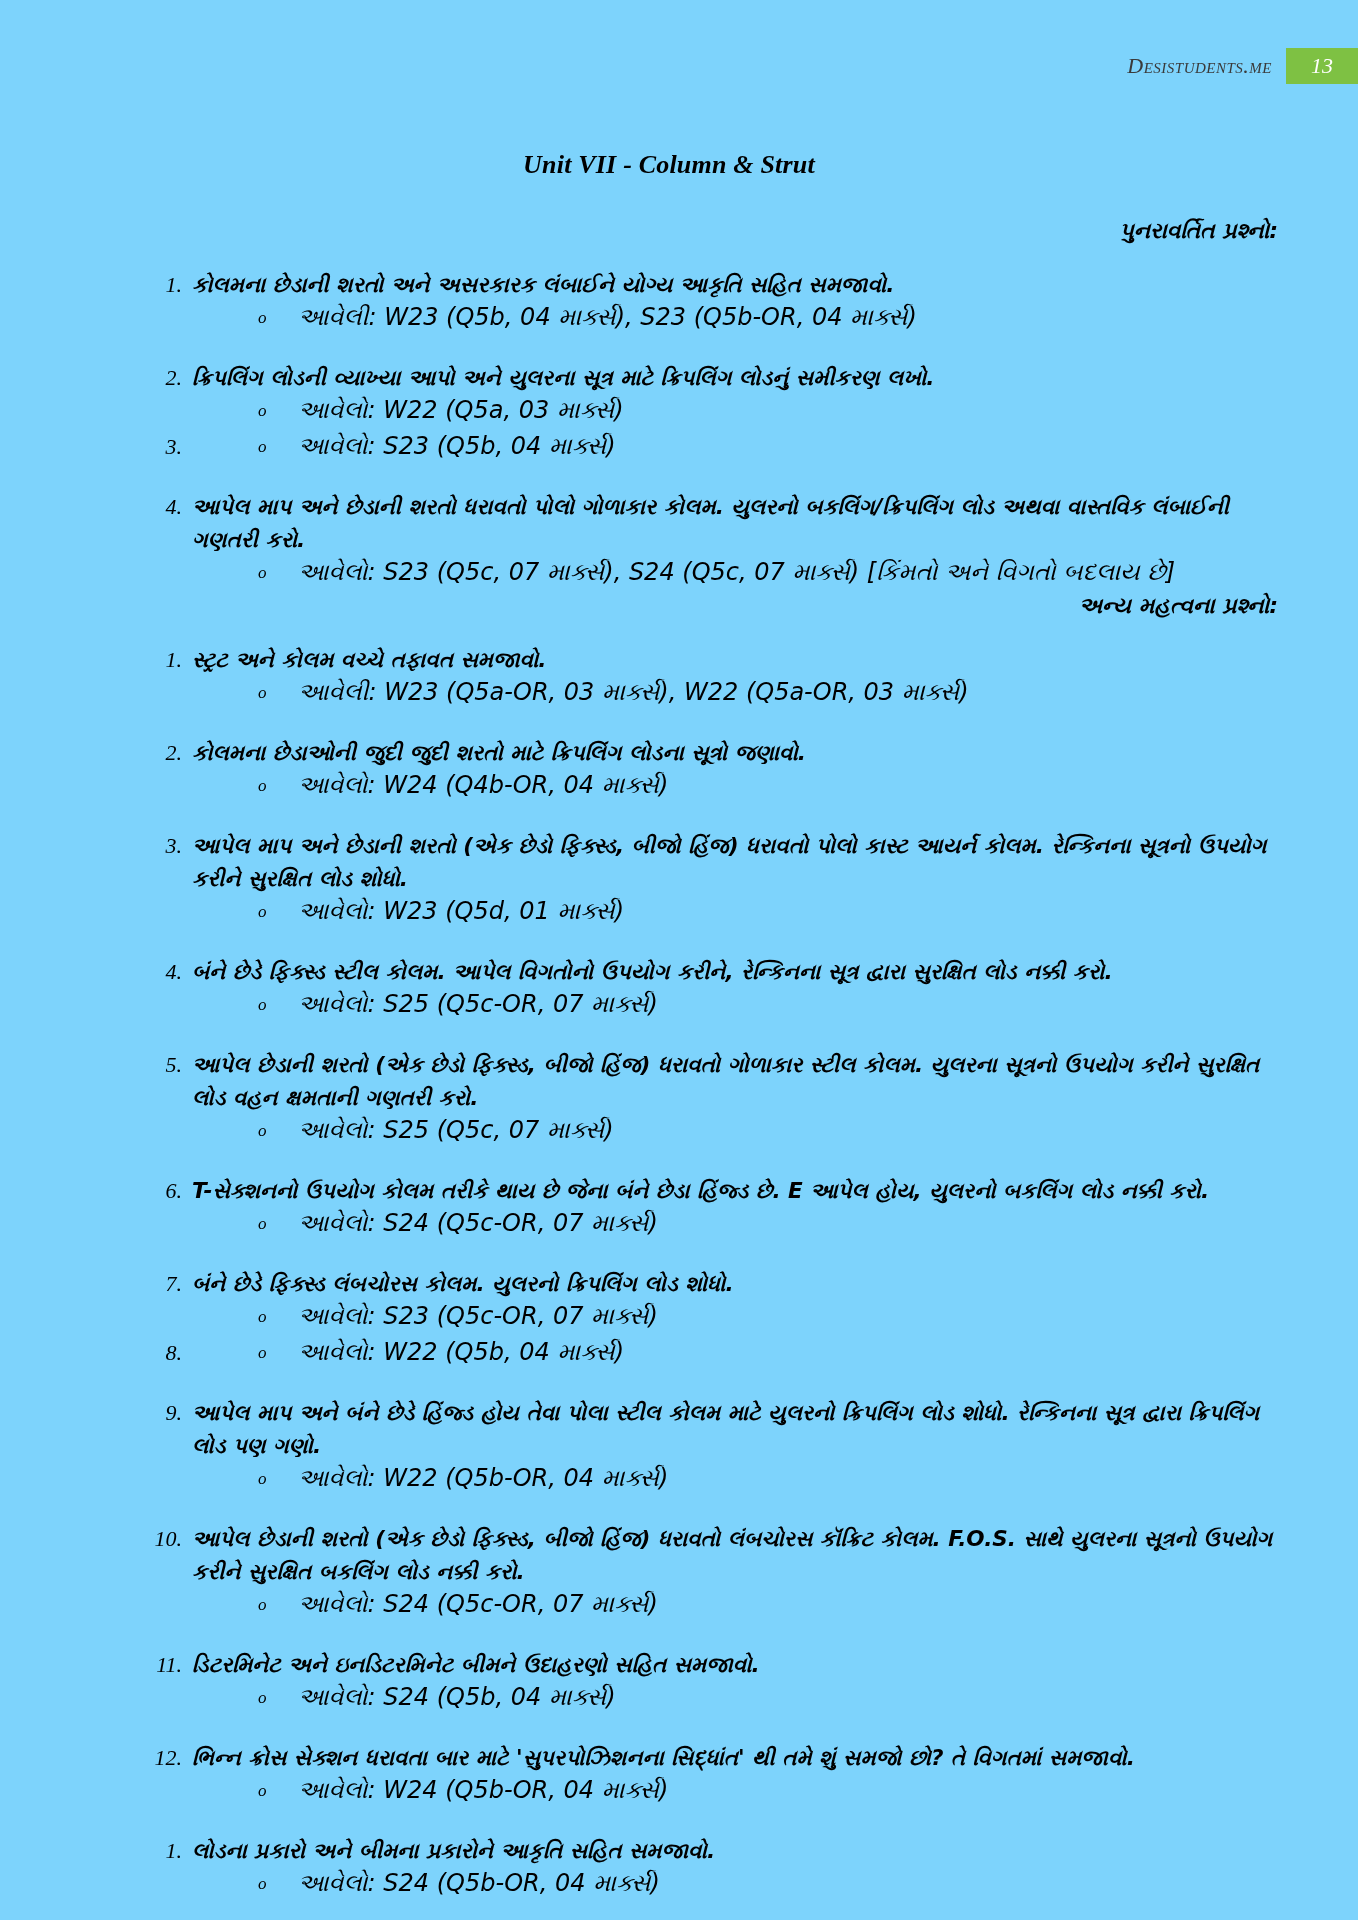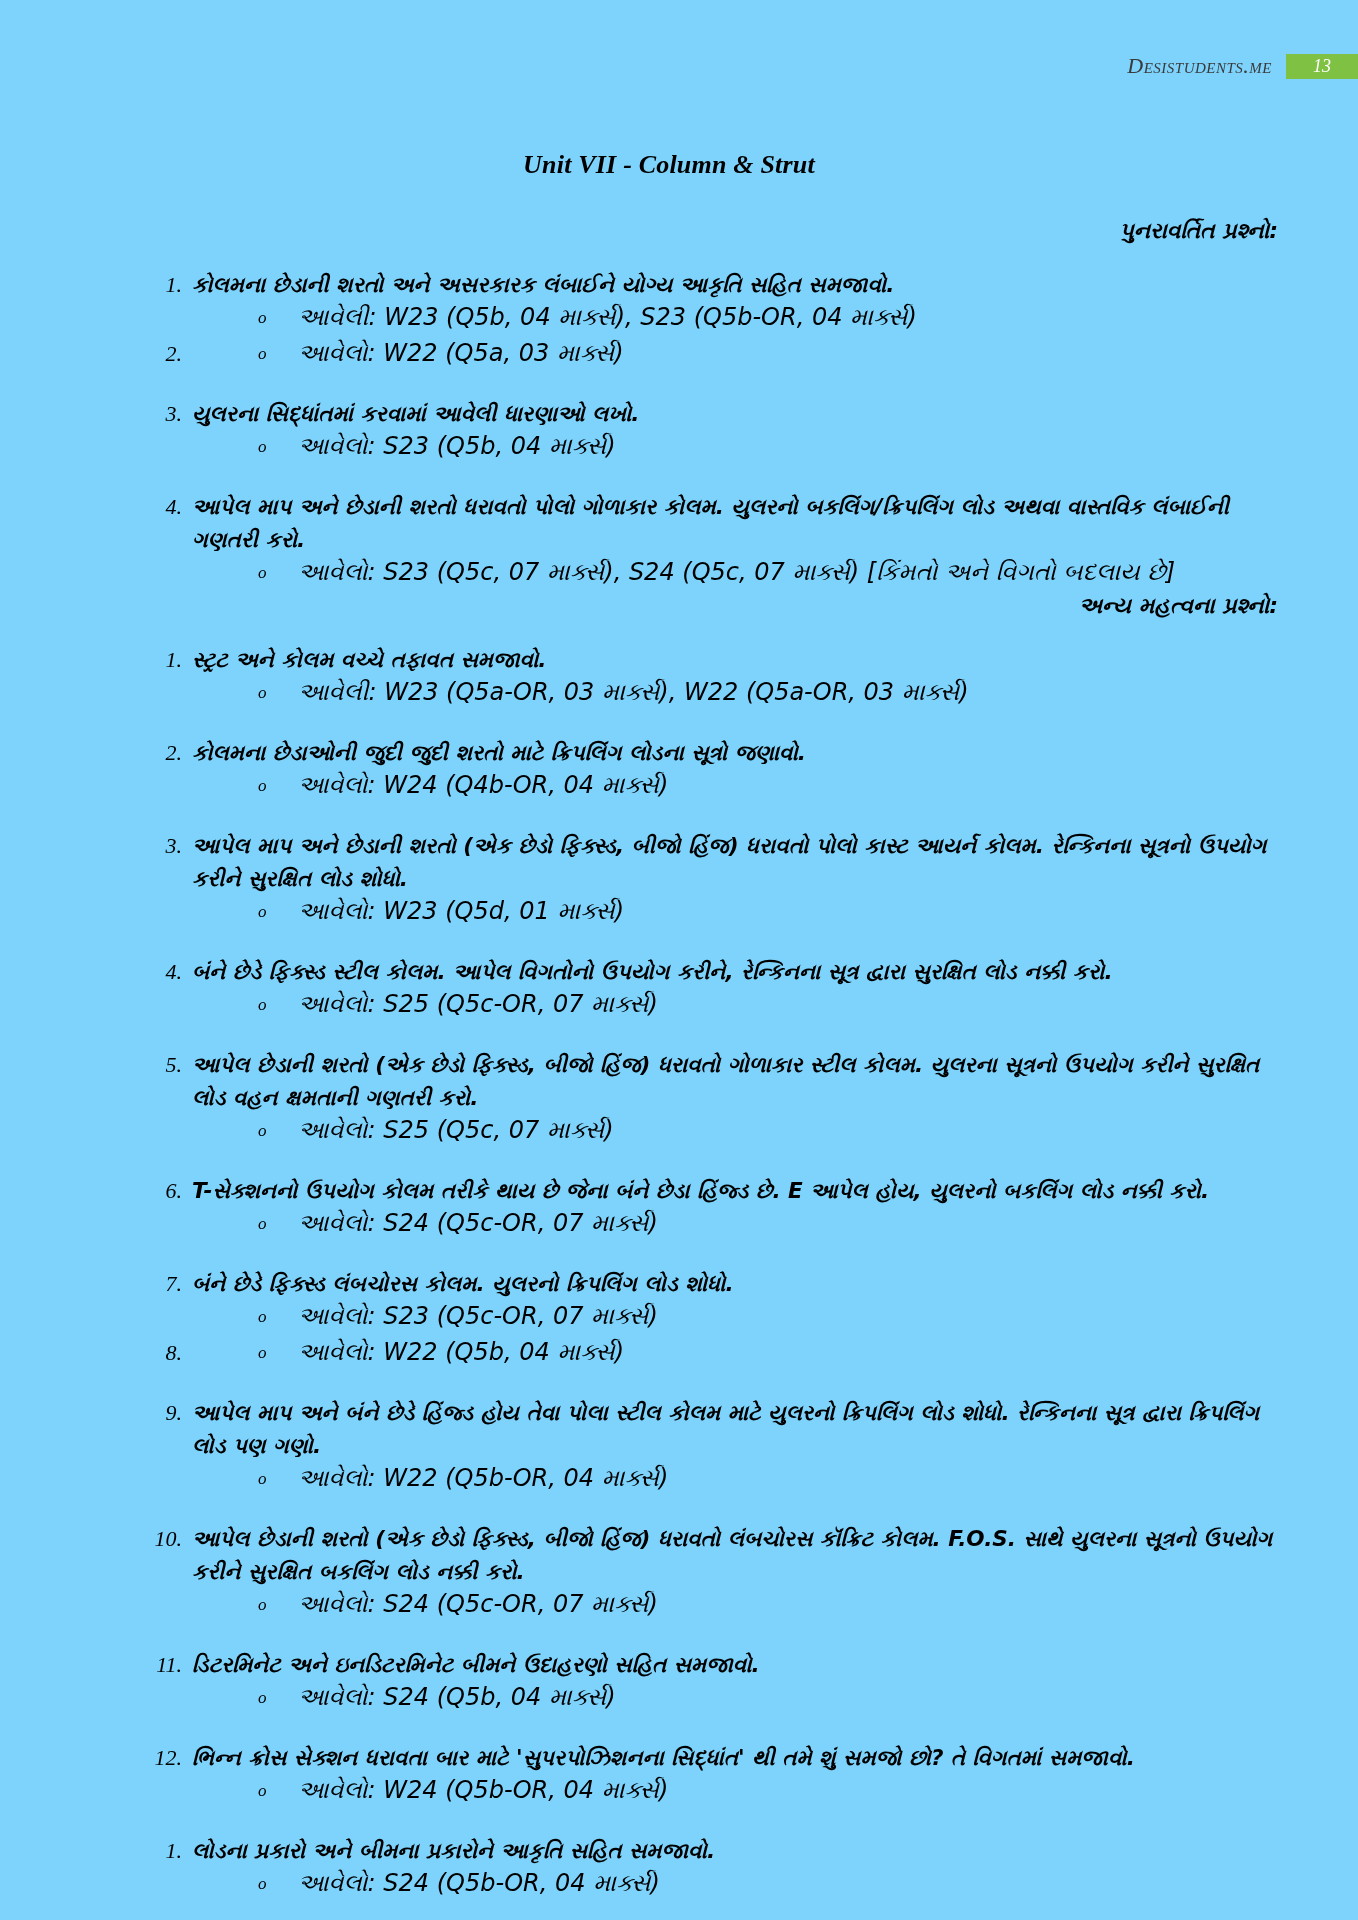--- a/index.html
+++ b/index.html
@@ -37,23 +37,23 @@
     font-size: 22px;
     letter-spacing: 0.5px;
     color: #3a3a3a;
     padding-right: 14px;
     white-space: nowrap;
   }
   .pagebadge {
     background: #7ec143;
     color: #ffffff;
     font-family: "Liberation Serif", serif;
-    font-size: 18px;
+    font-size: 22px;
     width: 72px;
-    height: 25px;
+    height: 36px;
     display: flex;
     align-items: center;
     justify-content: center;
   }
   .content {
     padding: 150px 80px 60px 60px;
   }
   .doc-title {
     text-align: center;
     font-family: "Liberation Serif", serif;
@@ -138,28 +138,28 @@
         <li>
           <span class="qnum">1.</span>
           <span class="qtext">કોલમના છેડાની શરતો અને અસરકારક લંબાઈને યોગ્ય આકૃતિ સહિત સમજાવો.</span>
           <div class="sub">
             <span class="bullet">o</span>
             <span class="subtext">આવેલી: W23 (Q5b, 04 માર્ક્સ), S23 (Q5b-OR, 04 માર્ક્સ)</span>
           </div>
         </li>
         <li>
           <span class="qnum">2.</span>
+          <span class="qtext">ક્રિપલિંગ લોડની વ્યાખ્યા આપો અને યુલરના સૂત્ર માટે ક્રિપલિંગ લોડનું સમીકરણ લખો.</span>
           <div class="sub">
             <span class="bullet">o</span>
             <span class="subtext">આવેલો: W22 (Q5a, 03 માર્ક્સ)</span>
           </div>
         </li>
         <li>
           <span class="qnum">3.</span>
-          <span class="qtext">યુલરના સિદ્ધાંતમાં કરવામાં આવેલી ધારણાઓ લખો.</span>
           <div class="sub">
             <span class="bullet">o</span>
             <span class="subtext">આવેલો: S23 (Q5b, 04 માર્ક્સ)</span>
           </div>
         </li>
         <li>
           <span class="qnum">4.</span>
           <span class="qtext">આપેલ માપ અને છેડાની શરતો ધરાવતો પોલો ગોળાકાર કોલમ. યુલરનો બકલિંગ/ક્રિપલિંગ લોડ અથવા વાસ્તવિક લંબાઈની ગણતરી કરો.</span>
           <div class="sub">
             <span class="bullet">o</span>

